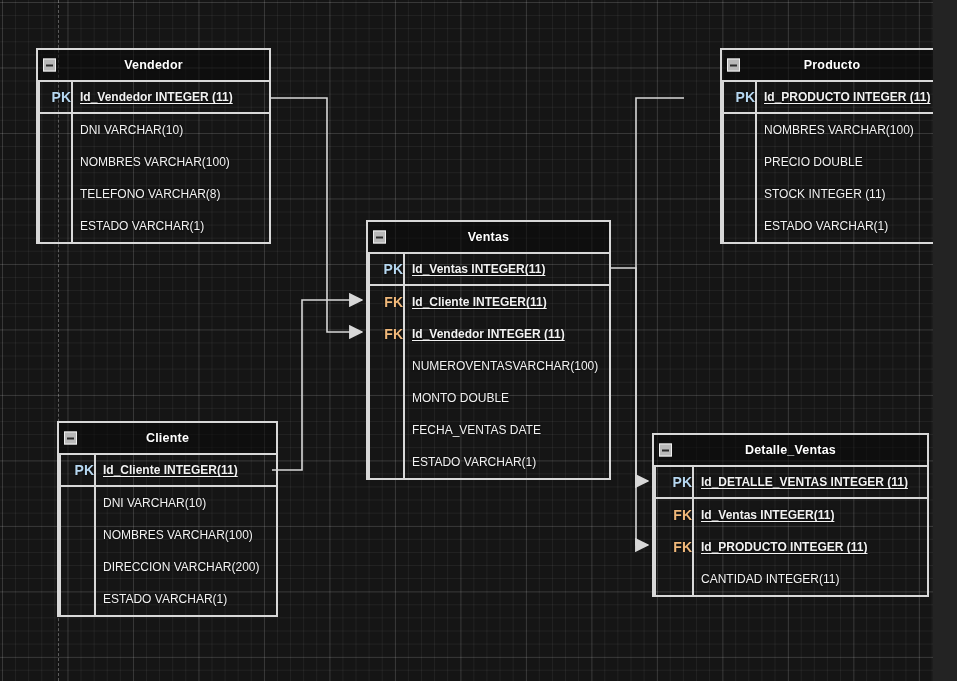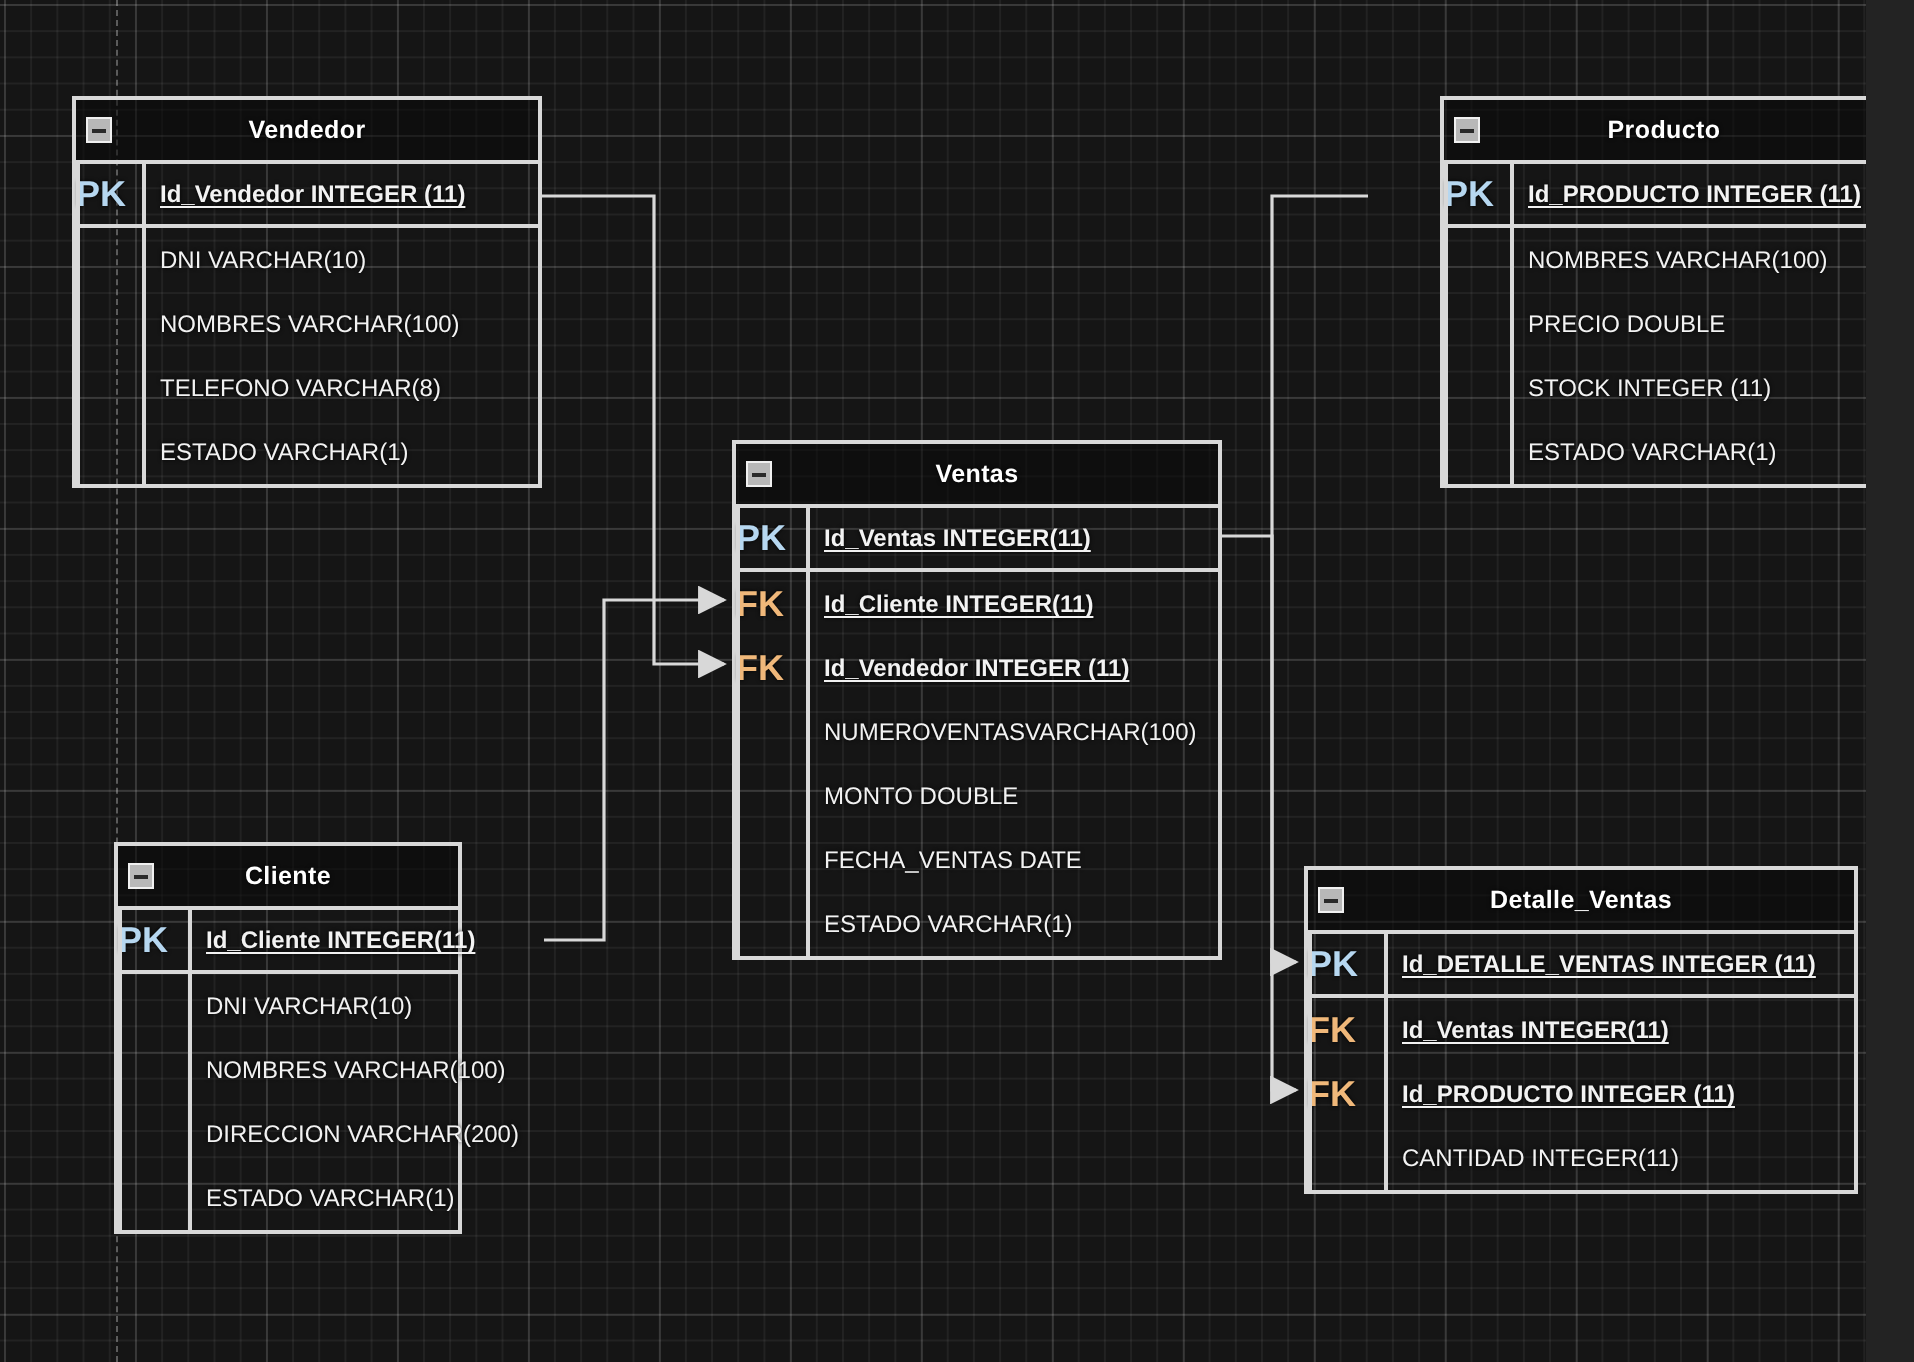--- a/index.html
+++ b/index.html
@@ -131,22 +131,22 @@
     display: flex;
     align-items: center;
     height: 32px;
     box-sizing: border-box;
   }
   .attr-row.keyline {
     border-bottom: 2px solid #d8d8d8;
   }
   .key-cell {
     flex: 0 0 auto;
-    text-align: left;
-    font-size: 18px;
+    text-align: right;
+    font-size: 14px;
     font-weight: bold;
     text-shadow: 0 0 2px rgba(0,0,0,0.9);
   }
   .key-pk { color: #b6d7f0; }
   .key-fk { color: #f0b87a; }
   .name-cell {
     flex: 1 1 auto;
     padding-left: 9px;
     font-size: 12px;
     color: #f2f2f2;
@@ -279,21 +279,21 @@
             <div class="attr-row">
               <span class="key-cell " style="width: 35px;"></span>
               <span class="name-cell">FECHA_VENTAS DATE</span>
             </div>
             <div class="attr-row">
               <span class="key-cell " style="width: 35px;"></span>
               <span class="name-cell">ESTADO VARCHAR(1)</span>
             </div>
           </div>
         </div>
-        <div class="entity" style="left: 57px; top: 421px; width: 174px;">
+        <div class="entity" style="left: 57px; top: 421px; width: 221px;">
           <div class="entity-header">
             <span class="collapse-icon">
               <i></i>
             </span>
             <span class="entity-title">Cliente</span>
           </div>
           <div class="entity-body" style="--keyw: 35px;">
             <div style="position: absolute; top: 0px; bottom: 0px; width: 2px; background: rgb(216, 216, 216); left: 35px;"></div>
             <div class="attr-row keyline">
               <span class="key-cell key-pk" style="width: 35px;">PK</span>

